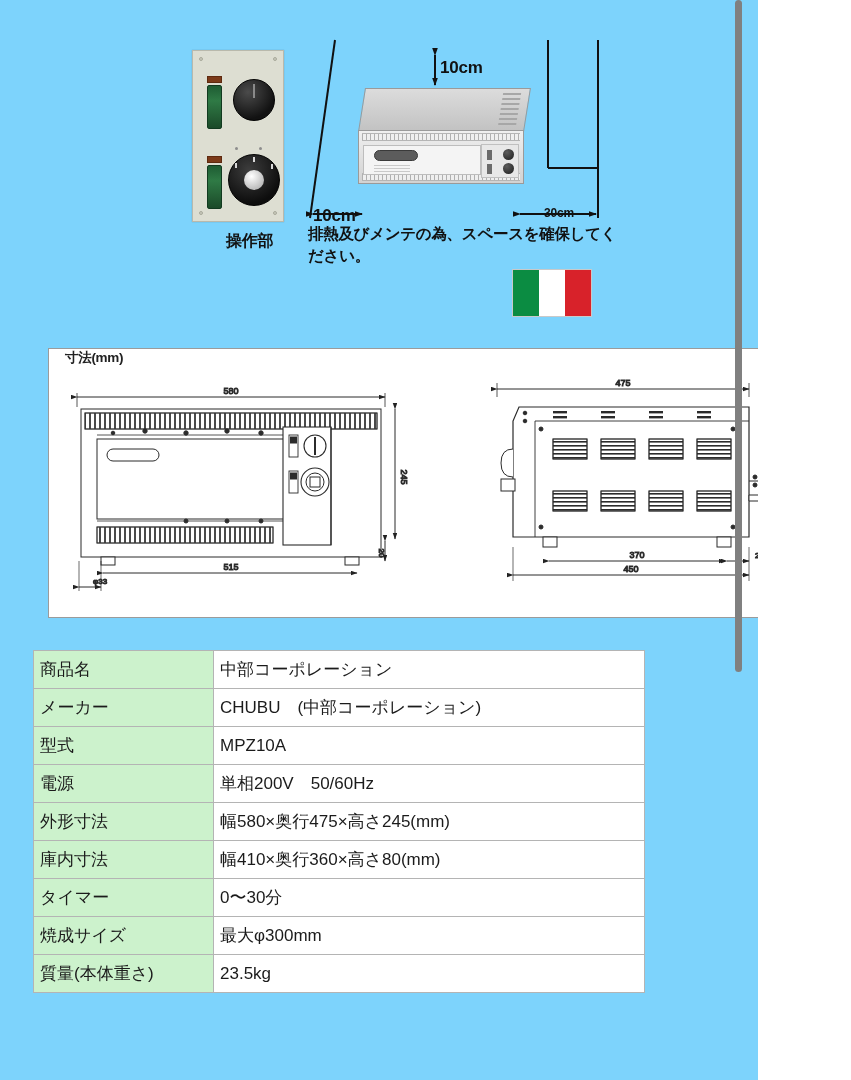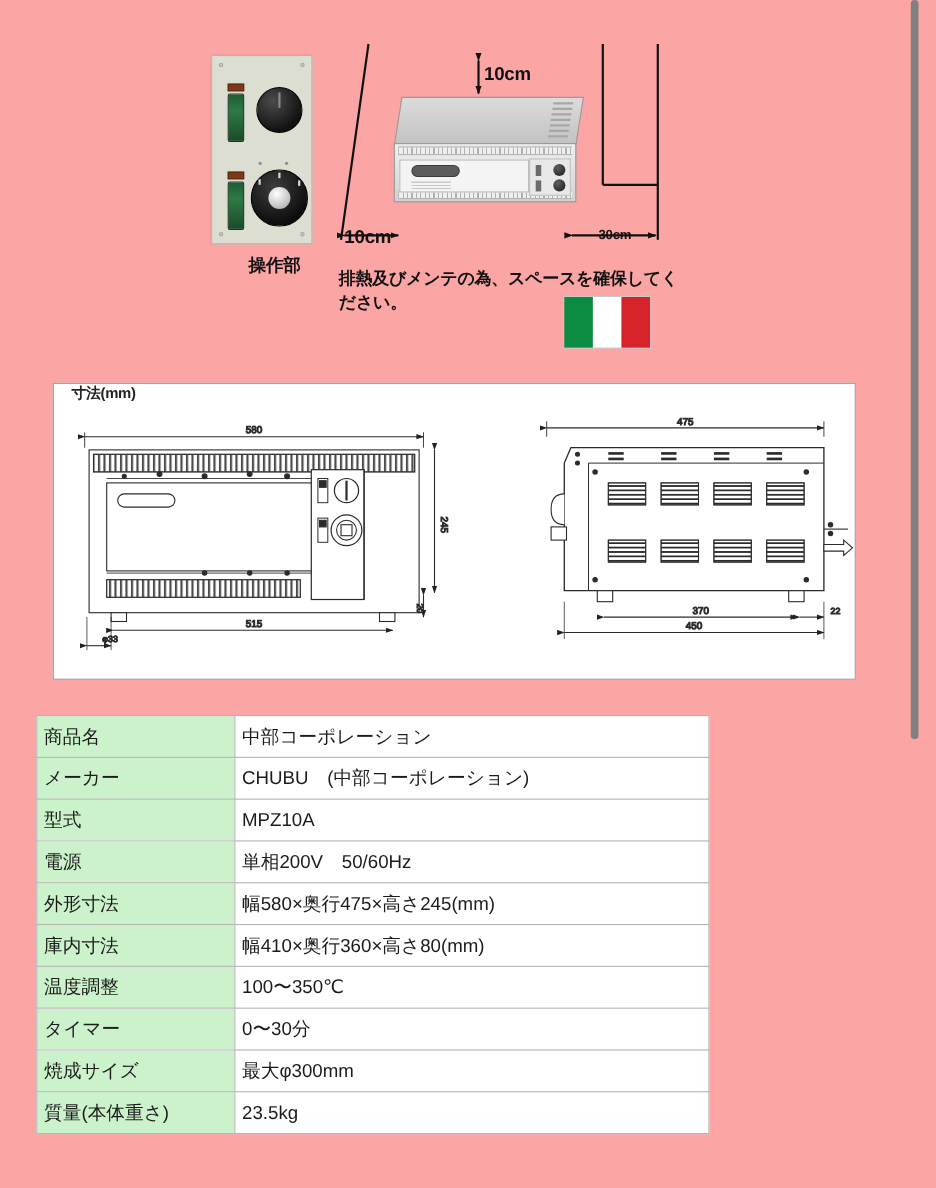--- a/index.html
+++ b/index.html
@@ -4,24 +4,24 @@
 <title>MPZ10A</title>
 <style>
   * { box-sizing: border-box; }
   html, body {
     margin: 0; padding: 0;
     background: #ffffff;
     font-family: "Liberation Sans", "DejaVu Sans", sans-serif;
   }
   #page {
     position: relative;
-    width: 851px;
+    width: 758px;
     height: 1080px;
     overflow: hidden;
-    background: #fca5a5;
+    background: #7dd3fc;
   }
 
   
   .illus {
     position: absolute;
     left: 0; top: 0;
     width: 820px; height: 335px;
   }
 
   
@@ -143,21 +143,21 @@
     position:absolute;
     font-weight:bold; color:#111;
     white-space:nowrap;
     letter-spacing:-0.2px;
   }
   .lbl-10top { left:440px; top:58px; font-size:17px; }
   .lbl-10bot { left:313px; top:206px; font-size:17px; }
   .lbl-30    { left:544px; top:206px; font-size:12px; }
   .lbl-sousa { left:226px; top:231px; font-size:16px; }
   .note {
-    position:absolute; left:308px; top:243px;
+    position:absolute; left:308px; top:223px;
     width:310px;
     font-size:15.5px; font-weight:bold; color:#111;
     line-height:1.45; letter-spacing:-0.3px;
   }
 
   
   .flag {
     position:absolute; left:512px; top:269px;
     width:80px; height:48px;
     border:1px solid #c9c9c9;
@@ -488,24 +488,20 @@
       </tr>
       <tr>
         <td class="k">外形寸法</td>
         <td class="v">幅580×奥行475×高さ245(mm)</td>
       </tr>
       <tr>
         <td class="k">庫内寸法</td>
         <td class="v">幅410×奥行360×高さ80(mm)</td>
       </tr>
       <tr>
-        <td class="k">温度調整</td>
-        <td class="v">100〜350℃</td>
-      </tr>
-      <tr>
         <td class="k">タイマー</td>
         <td class="v">0〜30分</td>
       </tr>
       <tr>
         <td class="k">焼成サイズ</td>
         <td class="v">最大φ300mm</td>
       </tr>
       <tr>
         <td class="k">質量(本体重さ)</td>
         <td class="v">23.5kg</td>

